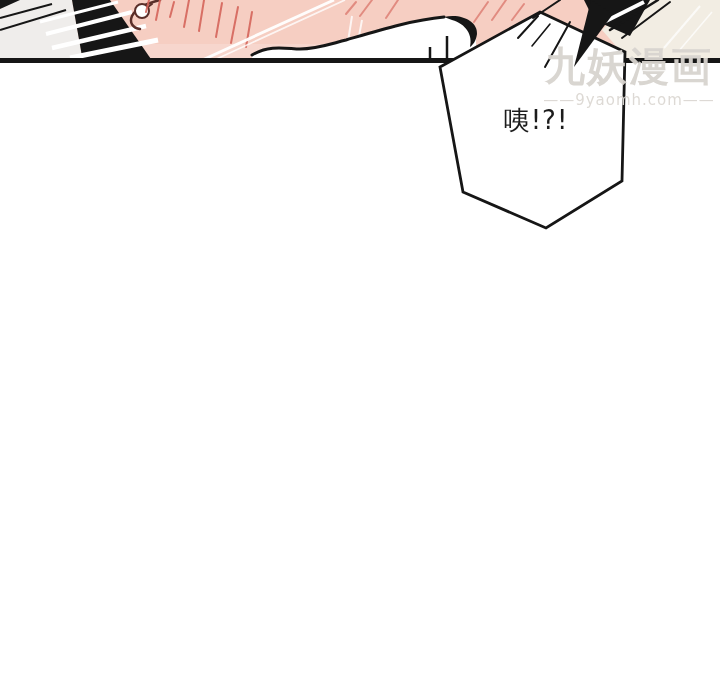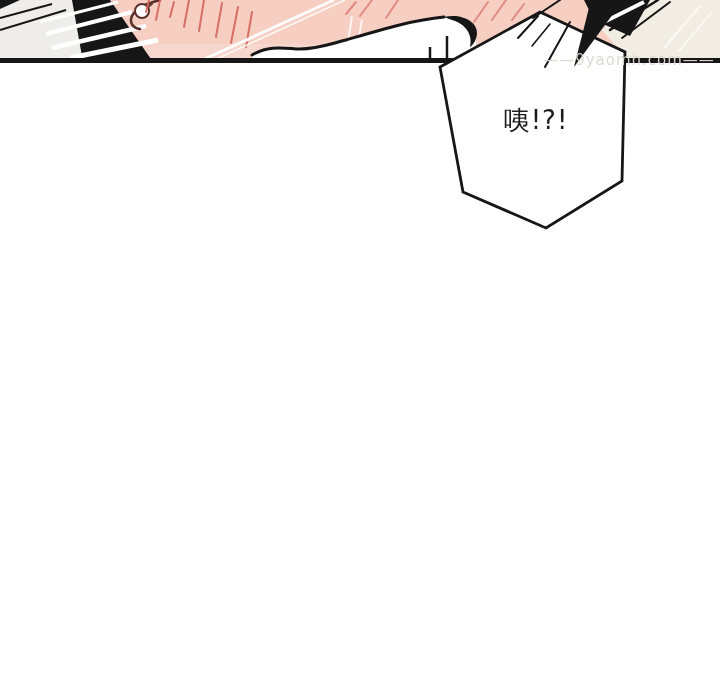--- a/index.html
+++ b/index.html
@@ -111,16 +111,17 @@
         <line x1="570" y1="22" x2="545" y2="67" stroke-width="2"></line>
         <line x1="538" y1="16" x2="518" y2="38" stroke-width="2"></line>
         <line x1="550" y1="24" x2="532" y2="46" stroke-width="1.6"></line>
       </g>
     </g>
   </svg>
 
   <div class="blank-area"></div>
 
   <div class="watermark">
+    <div class="wm-title">九妖漫画</div>
     <div class="wm-url">——9yaomh.com——</div>
   </div>
 
 </div>
 
 </body></html>

